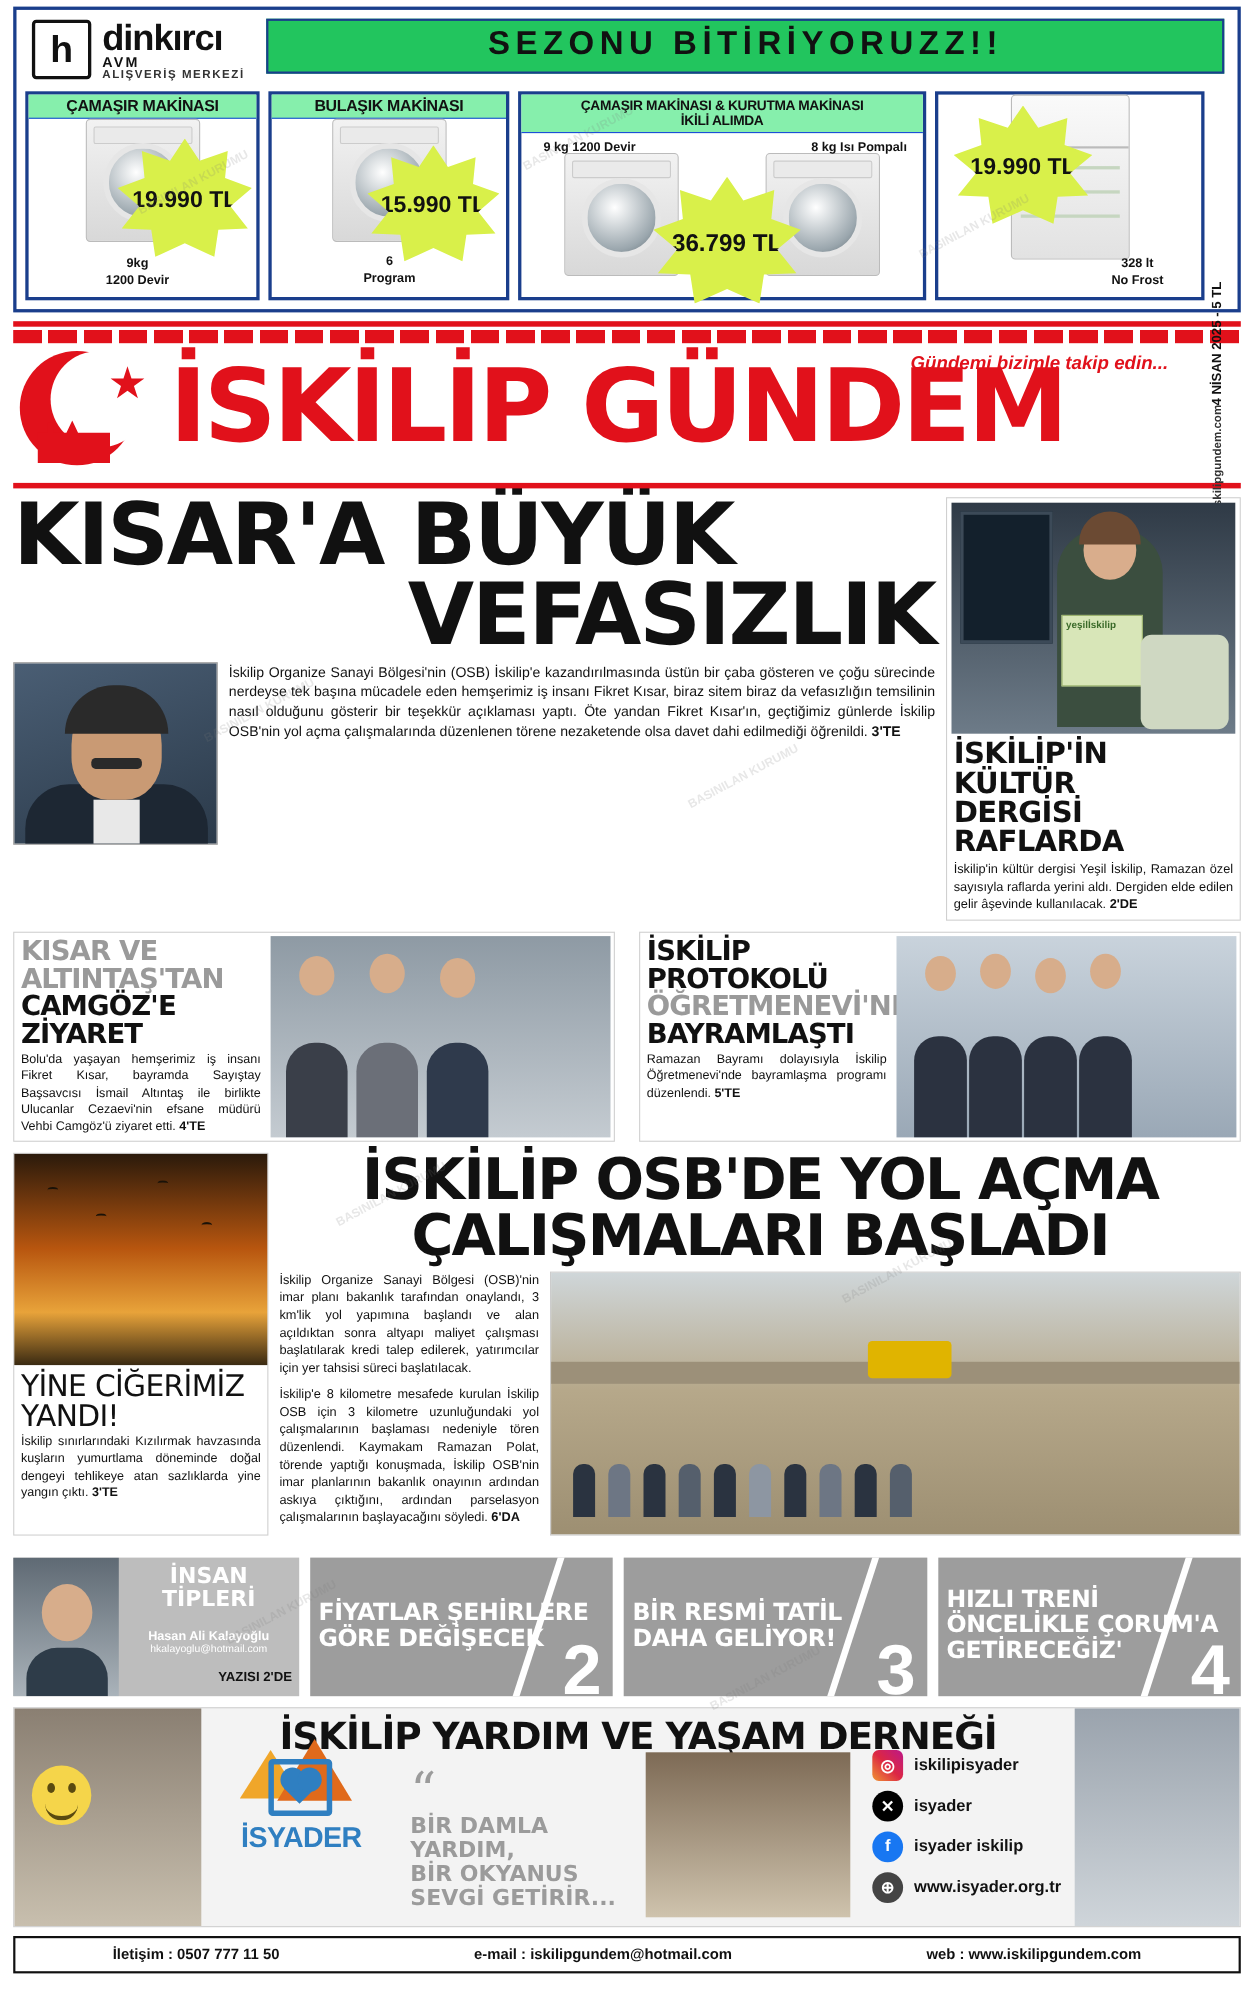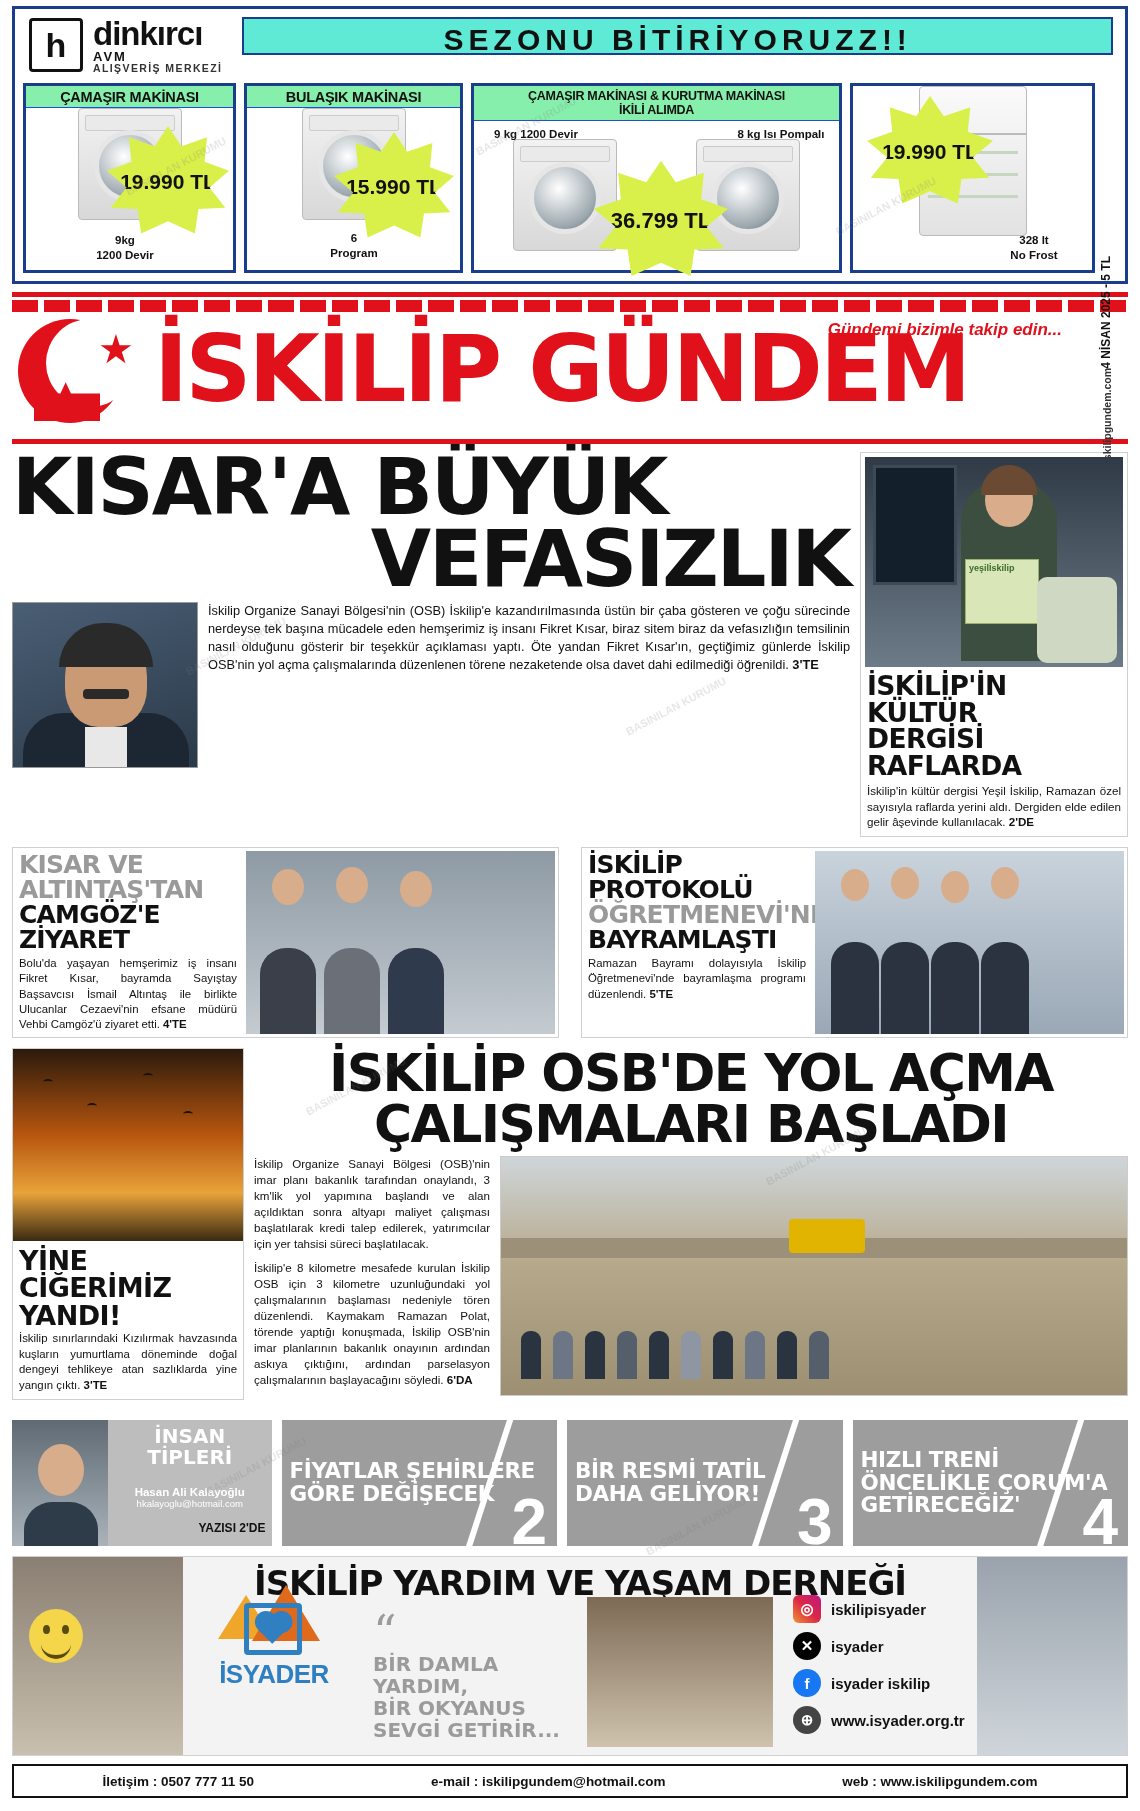--- a/index.html
+++ b/index.html
@@ -28,27 +28,27 @@
     width:54px;height:54px;border:3px solid #111;border-radius:4px;
     display:flex;align-items:center;justify-content:center;
     font-size:34px;font-weight:bold;color:#111;line-height:1;
   }
   .avm-text { margin-left:10px; line-height:1; }
   .avm-text .t1 { font-size:33px; font-weight:bold; letter-spacing:-1px; }
   .avm-text .t2 { font-size:13px; font-weight:bold; letter-spacing:2px;}
   .avm-text .t3 { font-size:10.5px; font-weight:bold; letter-spacing:1.4px; color:#333;}
   .sezon {
     flex:1; margin:8px 12px 0 10px;
-    background:#5eead4;
+    background:#22c55e;
     border:2px solid #1a3e8c;
     text-align:center;
     font-size:30px; font-weight:bold; letter-spacing:5px;
     color:#111;
     padding:4px 0 6px;
-    height:38px;
+    height:50px;
   }
   .prod-row { display:flex; gap:8px; padding:2px 8px 8px; height:200px; }
   .prod {
     border:3px solid #1a3e8c;
     position:relative; background:#fff;
     display:flex; flex-direction:column;
   }
   .p1{width:213px;} .p2{width:219px;} .p3{width:371px;} .p4{width:245px;}
   .prod-title {
     background:#86efac;color:#111;font-weight:bold;font-size:14.5px;
@@ -178,21 +178,21 @@
   .photoA .p{position:absolute;bottom:0;width:56px;height:86px;border-radius:26px 26px 0 0;}
   .photoB{background:linear-gradient(#c9d3dc,#9aa8b6);position:relative;overflow:hidden;}
   .photoB .p{position:absolute;bottom:0;width:48px;height:92px;border-radius:22px 22px 0 0;background:#2b3240;}
   .head{position:absolute;border-radius:50%;background:#d7ad8b;}
 
   
   .row3{ margin-top:10px; display:flex; gap:10px; }
   .col-left{ width:232px; flex:0 0 232px; border:1px solid #d0d0d0; }
   .fire{ height:192px; background:linear-gradient(#2b1a0b 0%,#b8560f 45%,#e8a33a 75%,#3a2a12 100%); position:relative; overflow:hidden;}
   .fire .bird{position:absolute;width:10px;height:6px;border-top:2px solid #1a1208;border-radius:50%;}
-  .fire-title{ font-size:27px; font-weight:bold; line-height:1.02; padding:6px 6px 2px; letter-spacing:-0.6px; font-family:"DejaVu Sans", sans-serif;}
+  .fire-title{ font-size:27px; font-weight:normal; line-height:1.02; padding:6px 6px 2px; letter-spacing:-0.6px; font-family:"DejaVu Sans", sans-serif;}
   .fire-text{ font-size:11.4px; line-height:1.35; padding:0 6px 6px; text-align:justify;}
   .col-right{ flex:1; }
   .osb-title{
     font-size:52px; font-weight:bold; text-align:center; line-height:0.98;
     letter-spacing:-1.6px; font-family:"DejaVu Sans", sans-serif; margin-bottom:6px;
   }
   .osb-lower{ display:flex; gap:10px; }
   .osb-text{ width:236px; flex:0 0 236px; font-size:11.6px; line-height:1.38; text-align:justify;}
   .osb-text p{margin:0 0 8px;}
   .osb-photo{ flex:1; border:1px solid #ccc; background:linear-gradient(#cfd6d9 0%,#b6a88a 45%,#9d8f72 100%); position:relative; overflow:hidden;}

